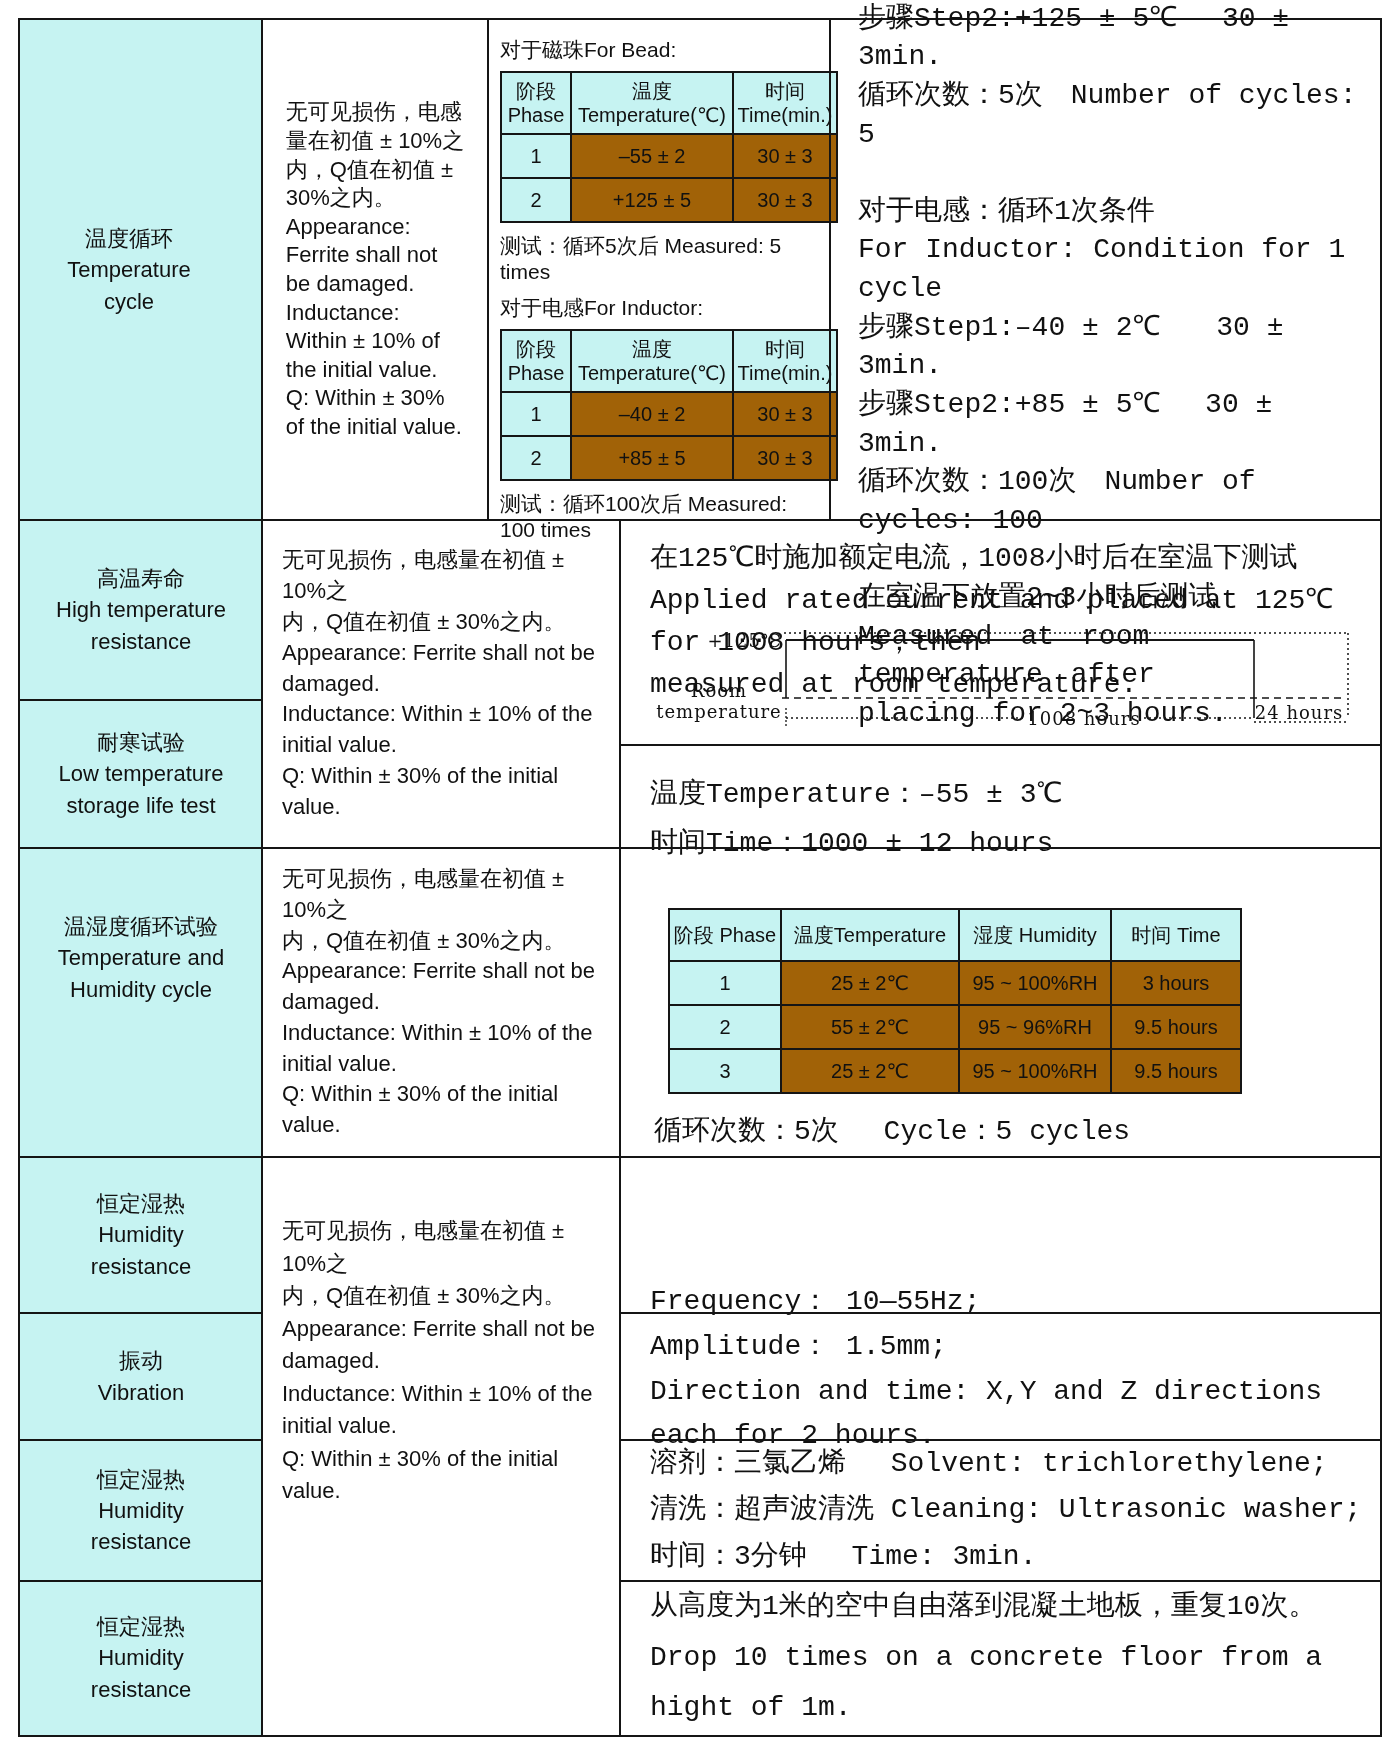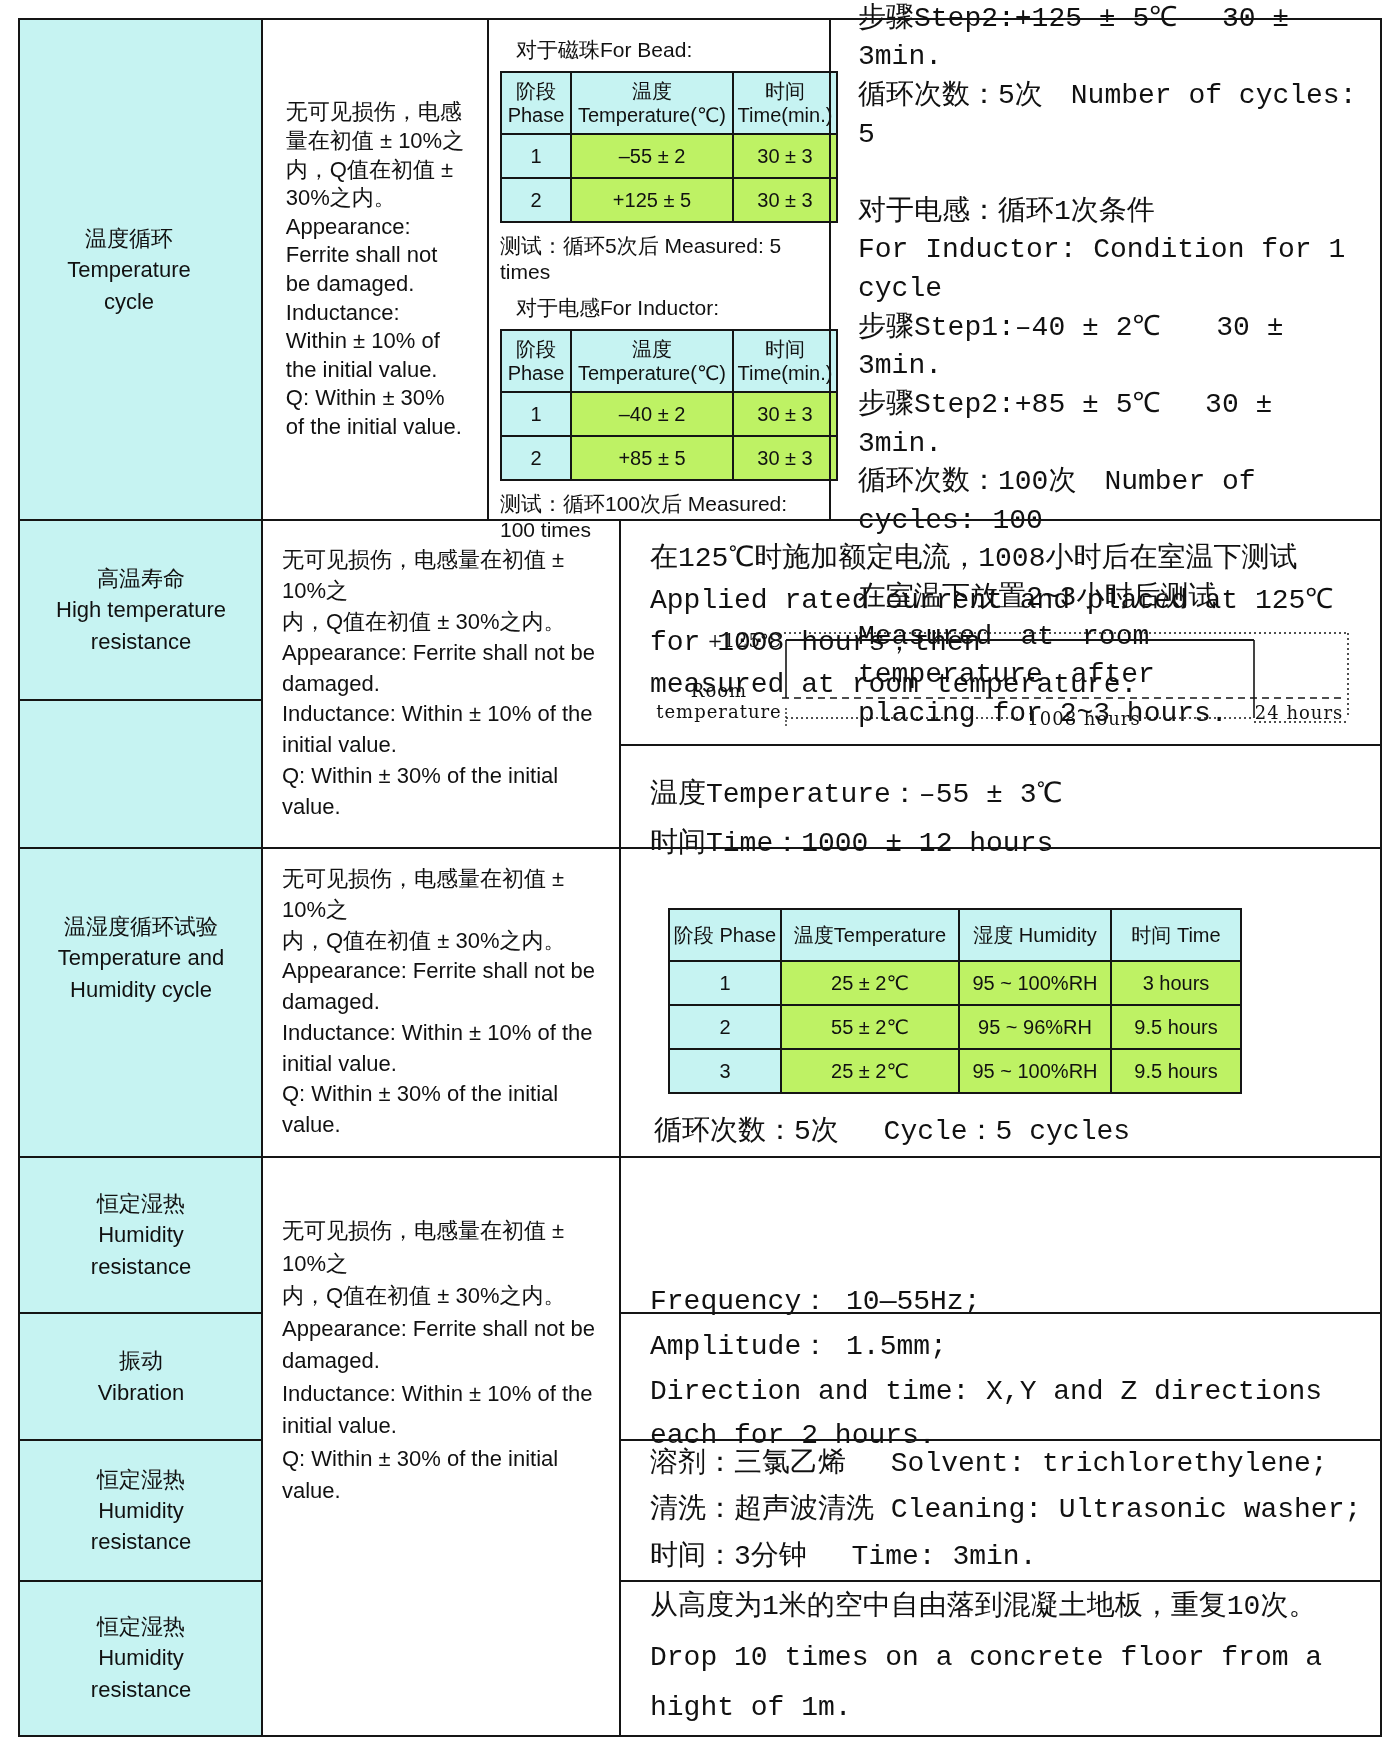--- a/index.html
+++ b/index.html
@@ -13,24 +13,24 @@
   .vcenter{display:flex;align-items:center;}
   .pre{white-space:pre-line;}
   .label{font-size:22px;line-height:1.42;}
   .req{font-size:22px;line-height:1.30;text-align:left;}
   .reqwide{font-size:22px;line-height:1.40;text-align:left;}
   .reqloose{font-size:22px;line-height:1.48;text-align:left;}
   .body21{font-size:28px;line-height:1.55;font-family:Liberation Mono, monospace;}
   .line{position:absolute;background:#151515;}
   .subtbl{border-collapse:collapse;table-layout:fixed;}
   .subtbl td{border:2px solid #151515;text-align:center;vertical-align:middle;
-             font-size:20px;line-height:1.2;padding:3px 2px;background:#bef264;}
+             font-size:20px;line-height:1.2;padding:3px 2px;background:#a16207;}
   .subtbl td.hd{background:#c6f3f2;}
   .subtbl td.ph{background:#c6f3f2;}
-  .tbl-title{font-size:21px;margin:0 0 7px 16px;}
+  .tbl-title{font-size:21px;margin:0 0 7px 0;}
   .tbl-note{font-size:21px;margin:9px 0 10px 0;}
   
   .diagram{position:absolute;left:36px;top:104px;width:700px;height:118px;}
   .diagram svg{position:absolute;left:0;top:0;}
   .dlabel{position:absolute;font-family:"DejaVu Serif","Liberation Serif",serif;
           font-size:18px;letter-spacing:1px;color:#111;text-align:center;}
 </style>
 </head>
 <body>
 
@@ -41,20 +41,25 @@
 
     <div class="cell center" style="left:0;top:0;width:218px;height:500px">
       <div class="label pre">温度循环
 Temperature
 cycle</div>
     </div>
     <div class="cell center" style="left:0;top:500px;width:242px;height:180px">
       <div class="label pre">高温寿命
 High temperature
 resistance</div>
+    </div>
+    <div class="cell center" style="left:0;top:680px;width:242px;height:148px">
+      <div class="label pre">耐寒试验
+Low temperature
+storage life test</div>
     </div>
     <div class="cell center" style="left:0;top:828px;width:242px;height:220px">
       <div class="label pre">温湿度循环试验
 Temperature and
 Humidity cycle</div>
     </div>
     <div class="cell center" style="left:0;top:1137px;width:242px;height:156px">
       <div class="label pre">恒定湿热
 Humidity
 resistance</div>

